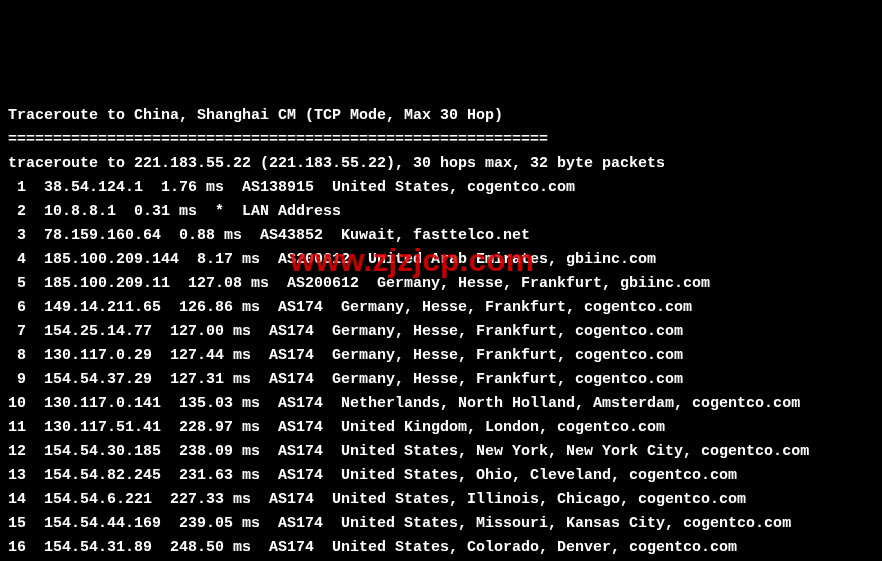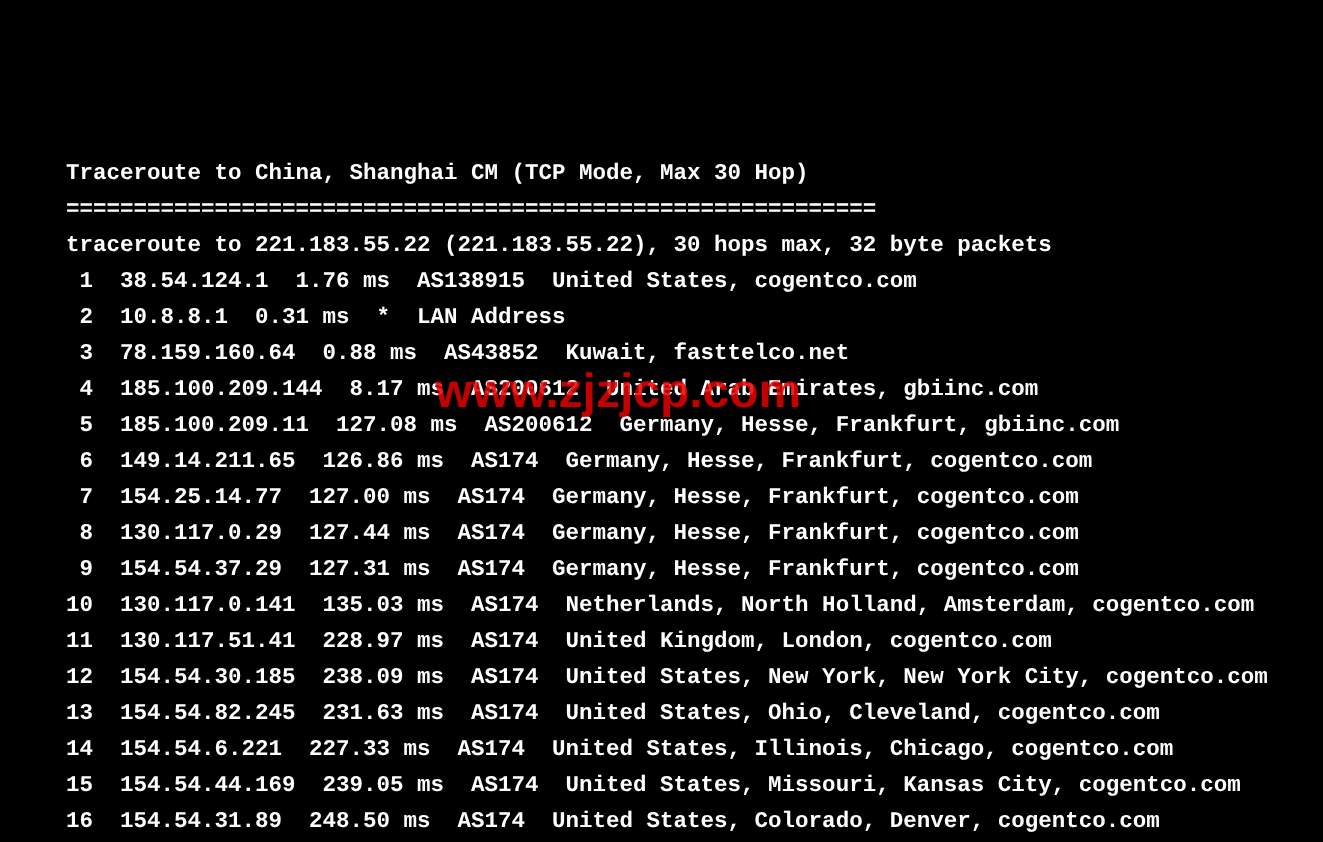--- a/index.html
+++ b/index.html
@@ -9,21 +9,20 @@
       font-size: 15px;
       margin: 0;
       padding: 8px;
       white-space: pre;
       line-height: 1.6;
       font-weight: bold;
       position: relative;
     }
     .line {
       display: block;
-      margin-left: 36px;
     }
     .watermark {
       position: absolute;
       top: 235px;
       left: 290px;
       color: #e60000;
       font-size: 32px;
       font-weight: bold;
       font-family: Arial, sans-serif;
       opacity: 0.85;

